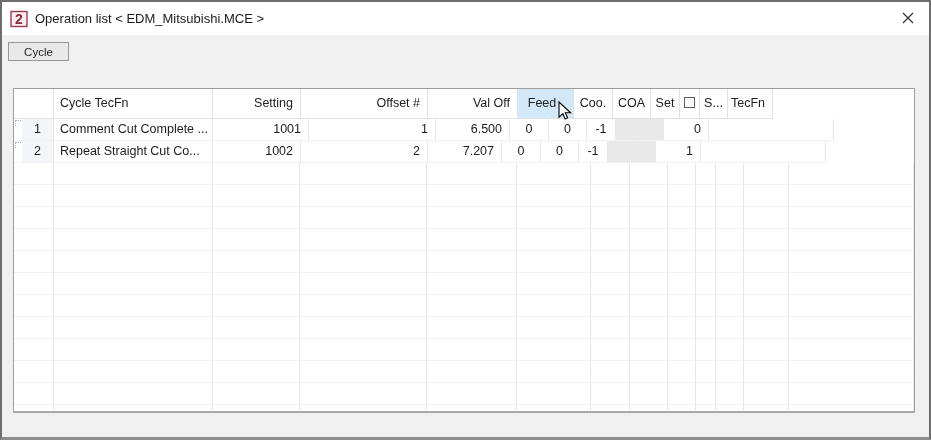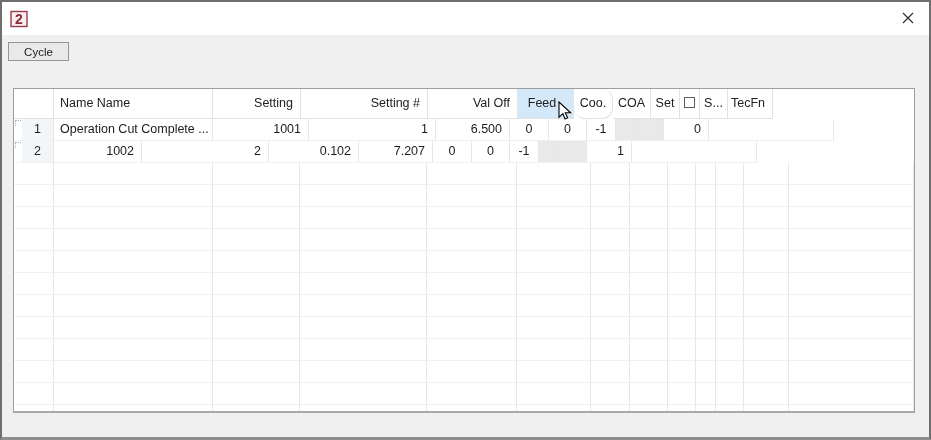--- a/index.html
+++ b/index.html
@@ -68,73 +68,74 @@
 </head>
 <body>
 
 <div class="window">
 
   <div class="titlebar">
     <svg class="app-icon" viewBox="0 0 18 18">
       <rect x="1" y="1.5" width="16" height="15" fill="#f7eef0" stroke="#9b3a4b" stroke-width="1.4"></rect>
       <text x="9" y="14" text-anchor="middle" font-size="14" font-weight="bold" fill="#8e2b3c">2</text>
     </svg>
+    <span class="title-text">Operation list &lt; EDM_Mitsubishi.MCE &gt;</span>
     <div class="close-btn">
       <svg width="12" height="12" viewBox="0 0 12 12">
         <line x1="1" y1="1" x2="11" y2="11" stroke="#333333" stroke-width="1.2"></line>
         <line x1="11" y1="1" x2="1" y2="11" stroke="#333333" stroke-width="1.2"></line>
       </svg>
     </div>
   </div>
 
   <div class="toolbar">
     <div class="export-btn">Cycle</div>
   </div>
 
   <div class="grid">
       <div class="hrow">
         <div class="hcell  no-r" style="width: 8px;"></div>
         <div class="hcell " style="width: 32px;"></div>
-        <div class="hcell a-left" style="width: 159px;">Name Name</div>
+        <div class="hcell a-left" style="width: 159px;">Cycle TecFn</div>
         <div class="hcell a-right" style="width: 88px;">Setting</div>
-        <div class="hcell a-right" style="width: 127px;">Setting #</div>
+        <div class="hcell a-right" style="width: 127px;">Offset #</div>
         <div class="hcell a-right" style="width: 90px;">Val Off</div>
         <div class="hcell a-right hl" style="width: 56px; text-align: center;">Feed</div>
-        <div class="hcell a-center" style="width: 39px; border-radius: 11px;">Coo.</div>
+        <div class="hcell a-center" style="width: 39px;">Coo.</div>
         <div class="hcell a-center" style="width: 38px;">COA</div>
         <div class="hcell a-center" style="width: 29px;">Set</div>
         <div class="hcell a-center" style="width: 20px;"><span class="checkbox"></span></div>
         <div class="hcell a-center" style="width: 28px;">S...</div>
         <div class="hcell a-right" style="width: 45px;">TecFn</div>
       </div>
       <div class="row">
         <div class="cell  no-r" style="width: 8px;">
           <span class="row-handle"></span>
         </div>
         <div class="cell rownum" style="width: 32px;">1</div>
-        <div class="cell a-left" style="width: 159px;">Operation Cut Complete ...</div>
+        <div class="cell a-left" style="width: 159px;">Comment Cut Complete ...</div>
         <div class="cell a-right" style="width: 96px;">1001</div>
         <div class="cell a-right" style="width: 127px;">1</div>
         <div class="cell a-right" style="width: 74px;">6.500</div>
         <div class="cell a-center" style="width: 39px;">0</div>
         <div class="cell a-center" style="width: 38px;">0</div>
         <div class="cell a-center" style="width: 29px;">-1</div>
         <div class="cell a-center gray" style="width: 20px;"></div>
         <div class="cell a-center gray" style="width: 28px;"></div>
         <div class="cell a-right" style="width: 45px;">0</div>
         <div class="cell a-left" style="width: 125px;"></div>
       </div>
       <div class="row">
         <div class="cell  no-r" style="width: 8px;">
           <span class="row-handle"></span>
         </div>
         <div class="cell rownum" style="width: 32px;">2</div>
+        <div class="cell a-left" style="width: 159px;">Repeat Straight Cut Co...</div>
         <div class="cell a-right" style="width: 88px;">1002</div>
         <div class="cell a-right" style="width: 127px;">2</div>
-        <div class="cell a-right" style="width: 90px;">0.102</div>
         <div class="cell a-right" style="width: 74px;">7.207</div>
         <div class="cell a-center" style="width: 39px;">0</div>
         <div class="cell a-center" style="width: 38px;">0</div>
         <div class="cell a-center" style="width: 29px;">-1</div>
         <div class="cell a-center gray" style="width: 20px;"></div>
         <div class="cell a-center gray" style="width: 28px;"></div>
         <div class="cell a-right" style="width: 45px;">1</div>
         <div class="cell a-left" style="width: 125px;"></div>
       </div>
       <div class="row">

